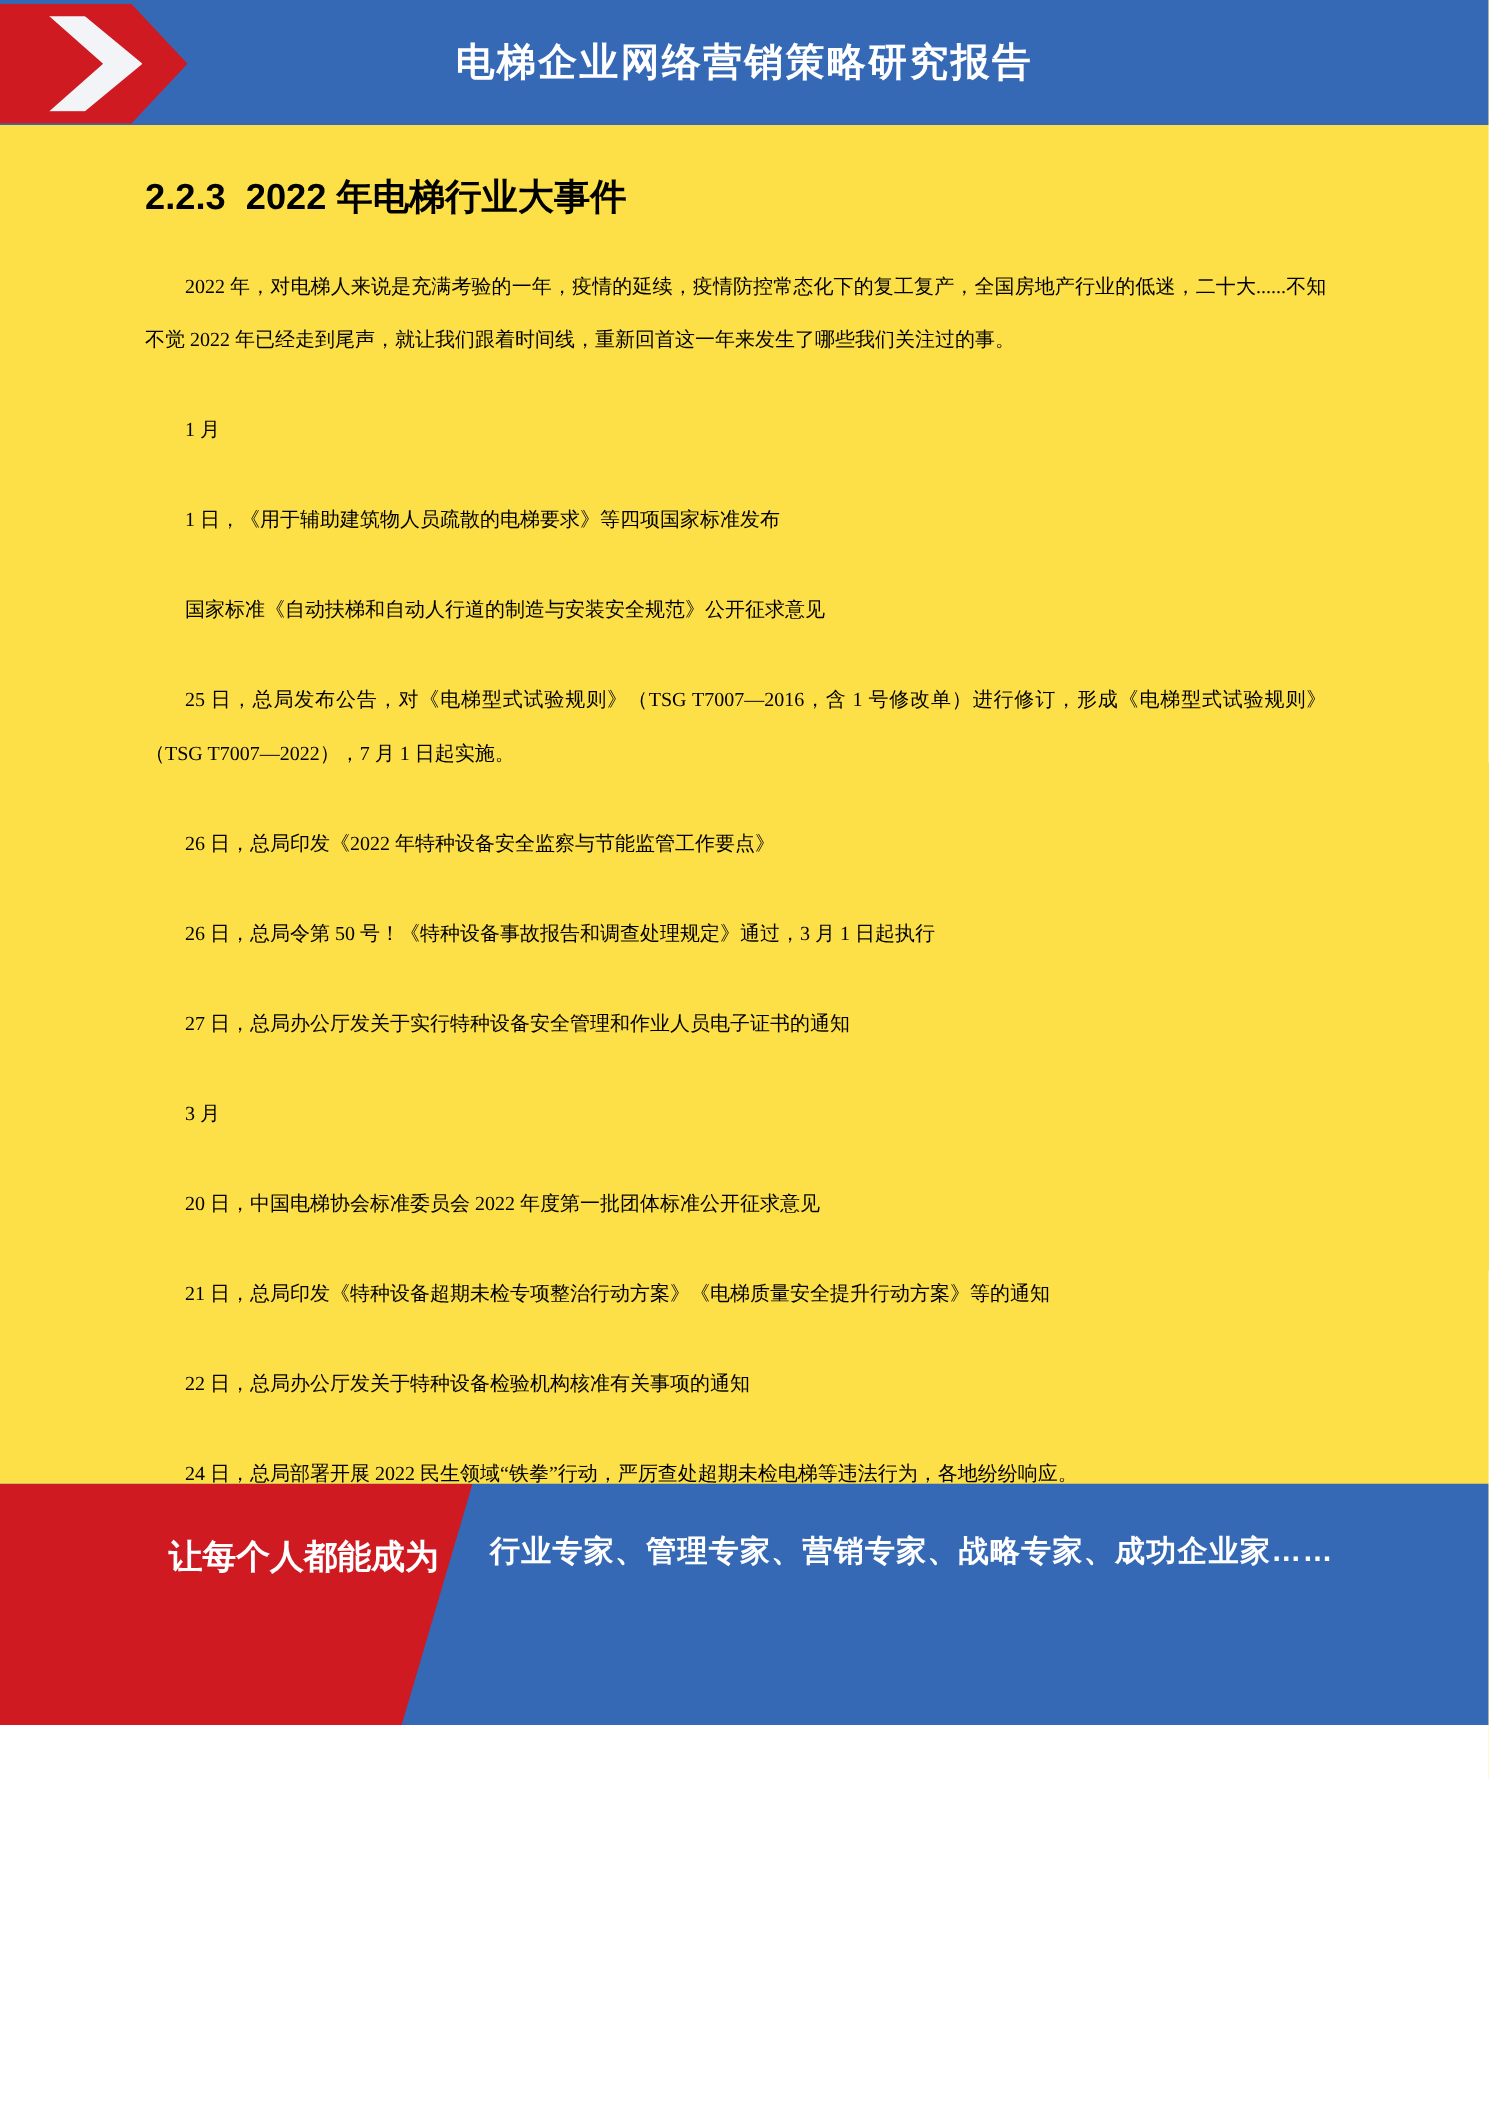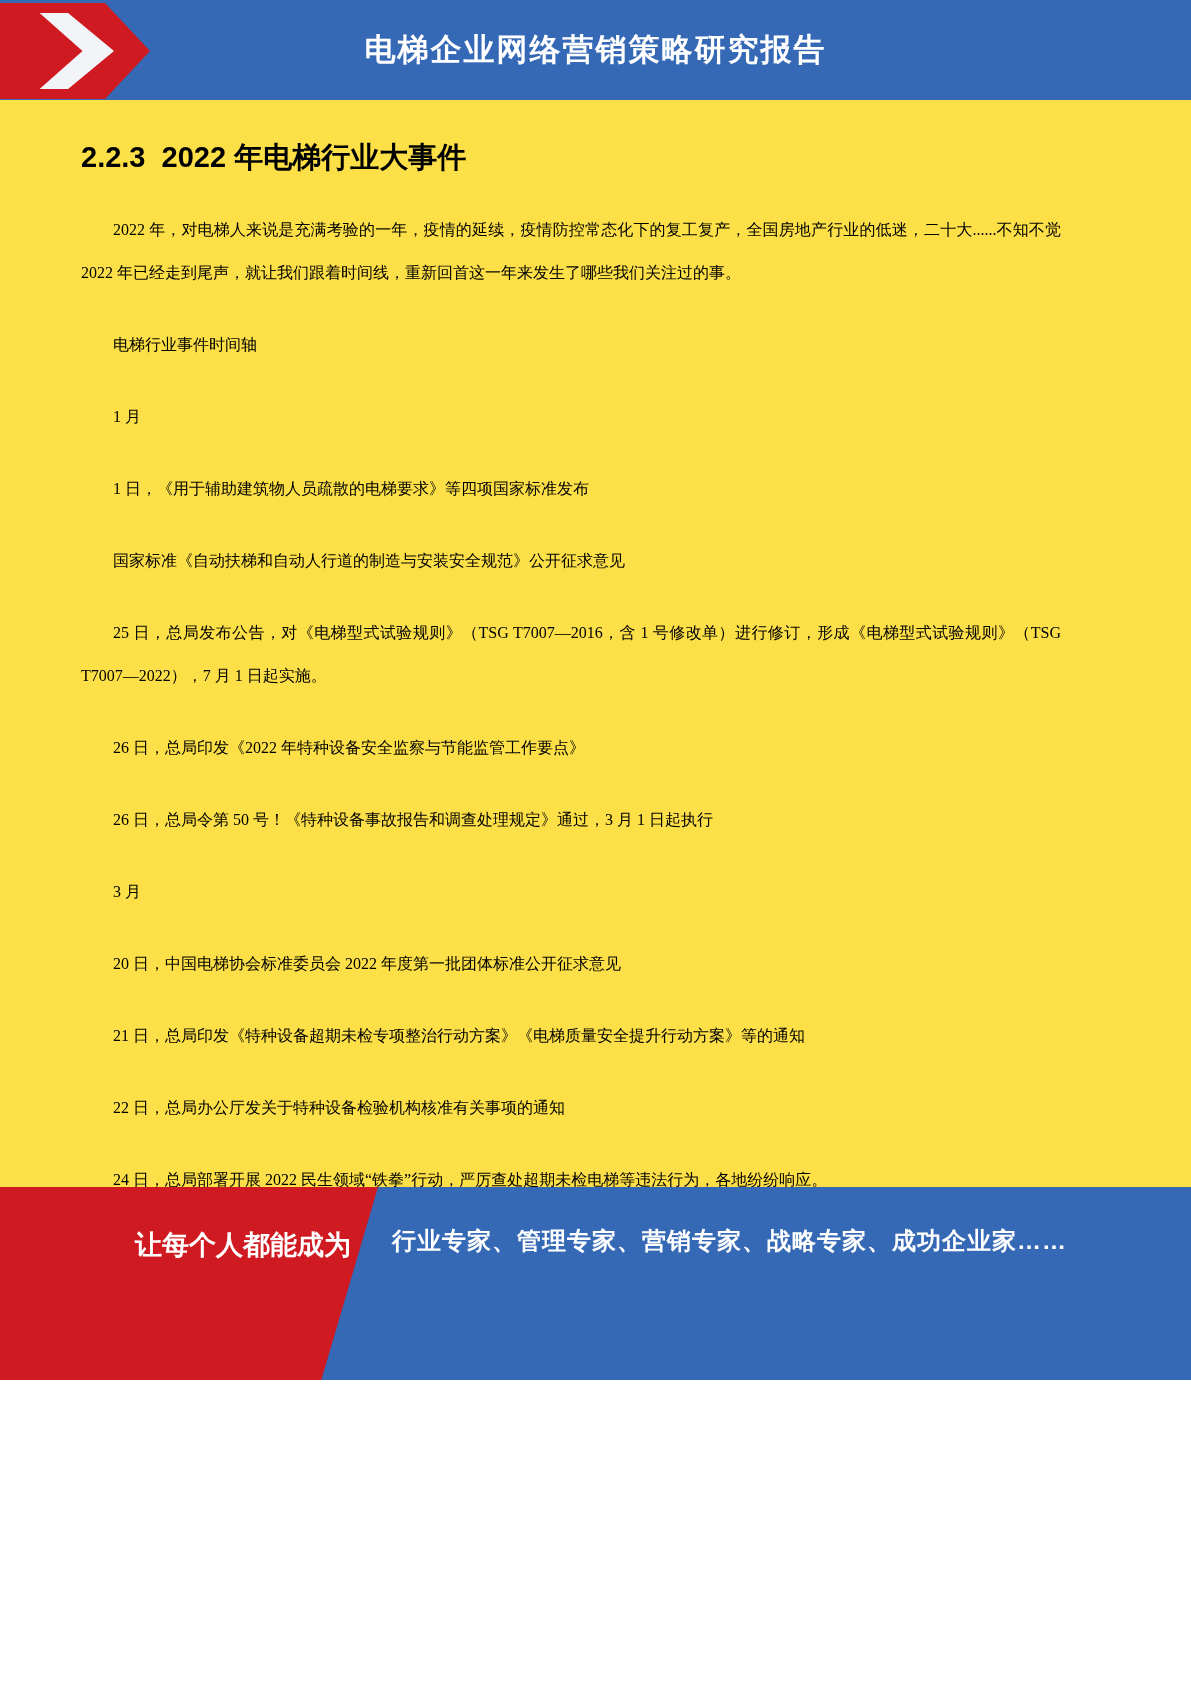--- a/index.html
+++ b/index.html
@@ -35,21 +35,21 @@
   }
   .arrow-chevron {
     position:absolute; left:26%; top:10%; width:50%; height:80%;
     background:#f2f4f8;
     clip-path:polygon(0 0, 38% 0, 100% 50%, 38% 100%, 0 100%, 58% 50%);
   }
 
   
   .content {
     position:absolute; top:100px; left:0; width:100%;
-    padding:38px 130px 0 81px;
+    padding:38px 130px 0 116px;
   }
   .section-heading {
     font-family:"Liberation Sans","DejaVu Sans",sans-serif;
     font-weight:bold; font-size:29px; color:#000;
     white-space:pre-wrap;
     margin-bottom:30px;
   }
   .para {
     font-size:16px;
     line-height:43px;
@@ -94,27 +94,27 @@
     <div class="header-arrow">
       <div class="arrow-red"></div>
       <div class="arrow-chevron"></div>
     </div>
     <div class="header-title">电梯企业网络营销策略研究报告</div>
   </div>
 
   <div class="content">
     <h2 class="section-heading">2.2.3  2022 年电梯行业大事件</h2>
     <p class="para">2022 年，对电梯人来说是充满考验的一年，疫情的延续，疫情防控常态化下的复工复产，全国房地产行业的低迷，二十大......不知不觉 2022 年已经走到尾声，就让我们跟着时间线，重新回首这一年来发生了哪些我们关注过的事。</p>
-    <p class="para">电梯行业事件时间轴</p>
     <p class="para">1 月</p>
     <p class="para">1 日，《用于辅助建筑物人员疏散的电梯要求》等四项国家标准发布</p>
     <p class="para">国家标准《自动扶梯和自动人行道的制造与安装安全规范》公开征求意见</p>
     <p class="para">25 日，总局发布公告，对《电梯型式试验规则》（TSG T7007—2016，含 1 号修改单）进行修订，形成《电梯型式试验规则》（TSG T7007—2022），7 月 1 日起实施。</p>
     <p class="para">26 日，总局印发《2022 年特种设备安全监察与节能监管工作要点》</p>
     <p class="para">26 日，总局令第 50 号！《特种设备事故报告和调查处理规定》通过，3 月 1 日起执行</p>
+    <p class="para">27 日，总局办公厅发关于实行特种设备安全管理和作业人员电子证书的通知</p>
     <p class="para">3 月</p>
     <p class="para">20 日，中国电梯协会标准委员会 2022 年度第一批团体标准公开征求意见</p>
     <p class="para">21 日，总局印发《特种设备超期未检专项整治行动方案》《电梯质量安全提升行动方案》等的通知</p>
     <p class="para">22 日，总局办公厅发关于特种设备检验机构核准有关事项的通知</p>
     <p class="para">24 日，总局部署开展 2022 民生领域“铁拳”行动，严厉查处超期未检电梯等违法行为，各地纷纷响应。</p>
     <p class="para">8 月</p>
   </div>
 
   <div class="page-number">8</div>
 

